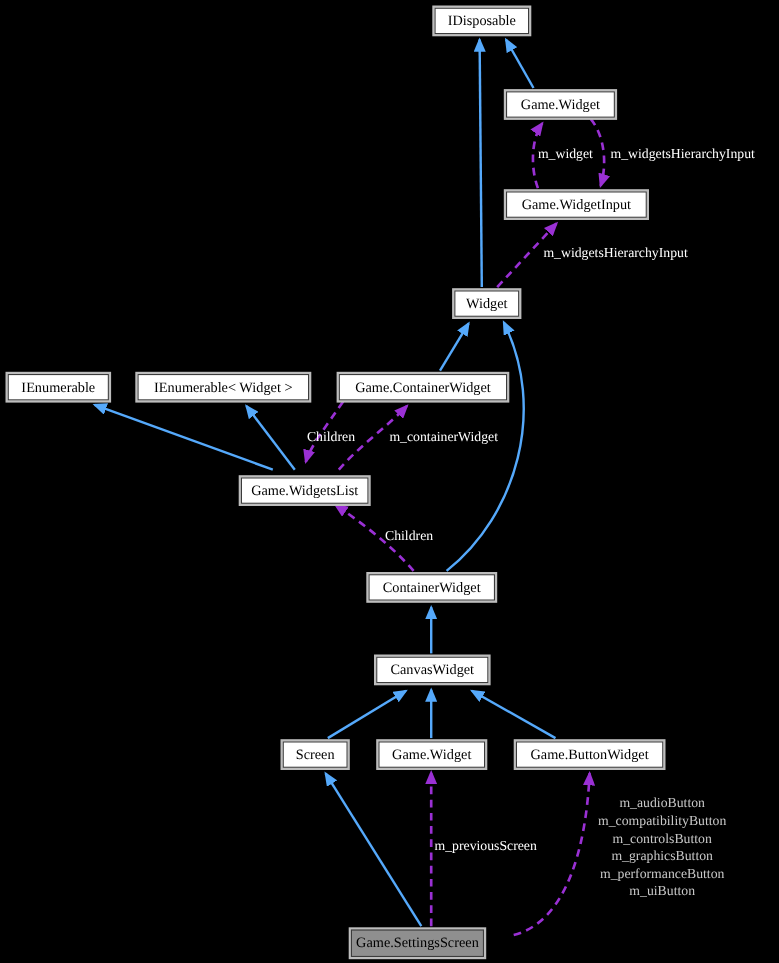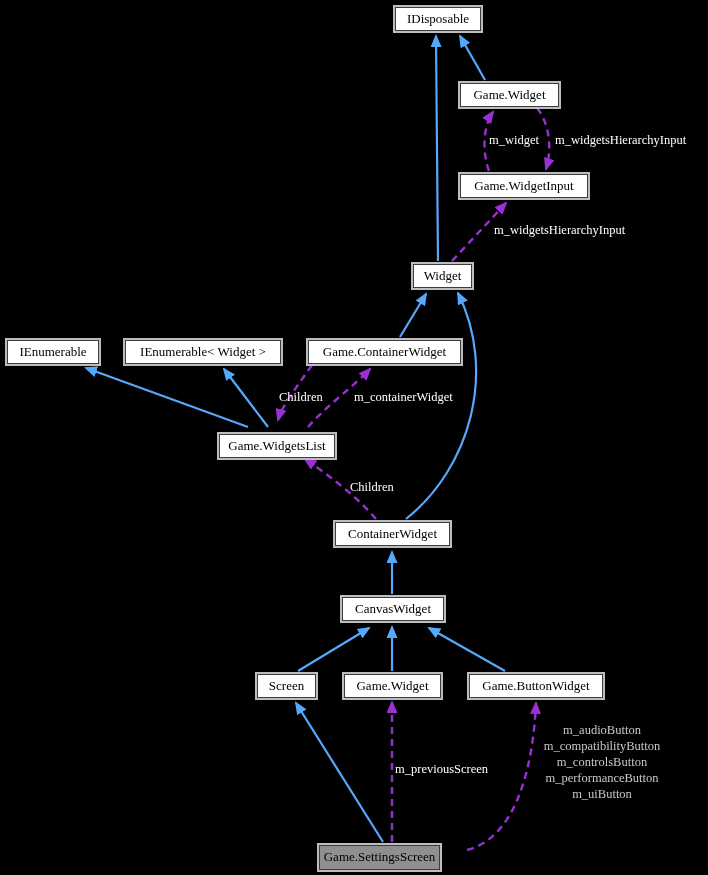--- a/index.html
+++ b/index.html
@@ -81,17 +81,18 @@
   <div class="elabel" style="left:494px;top:223px">m_widgetsHierarchyInput</div>
   <div class="elabel" style="left:279px;top:390px">Children</div>
   <div class="elabel" style="left:354px;top:390px">m_containerWidget</div>
   <div class="elabel" style="left:350px;top:480px">Children</div>
   <div class="elabel" style="left:395px;top:762px">m_previousScreen</div>
 
   <div class="elabel-block" style="left:520px;top:722px;width:164px">
     <div>m_audioButton</div>
     <div>m_compatibilityButton</div>
     <div>m_controlsButton</div>
+    <div>m_graphicsButton</div>
     <div>m_performanceButton</div>
     <div>m_uiButton</div>
   </div>
 
 </div>
 
 </body></html>

